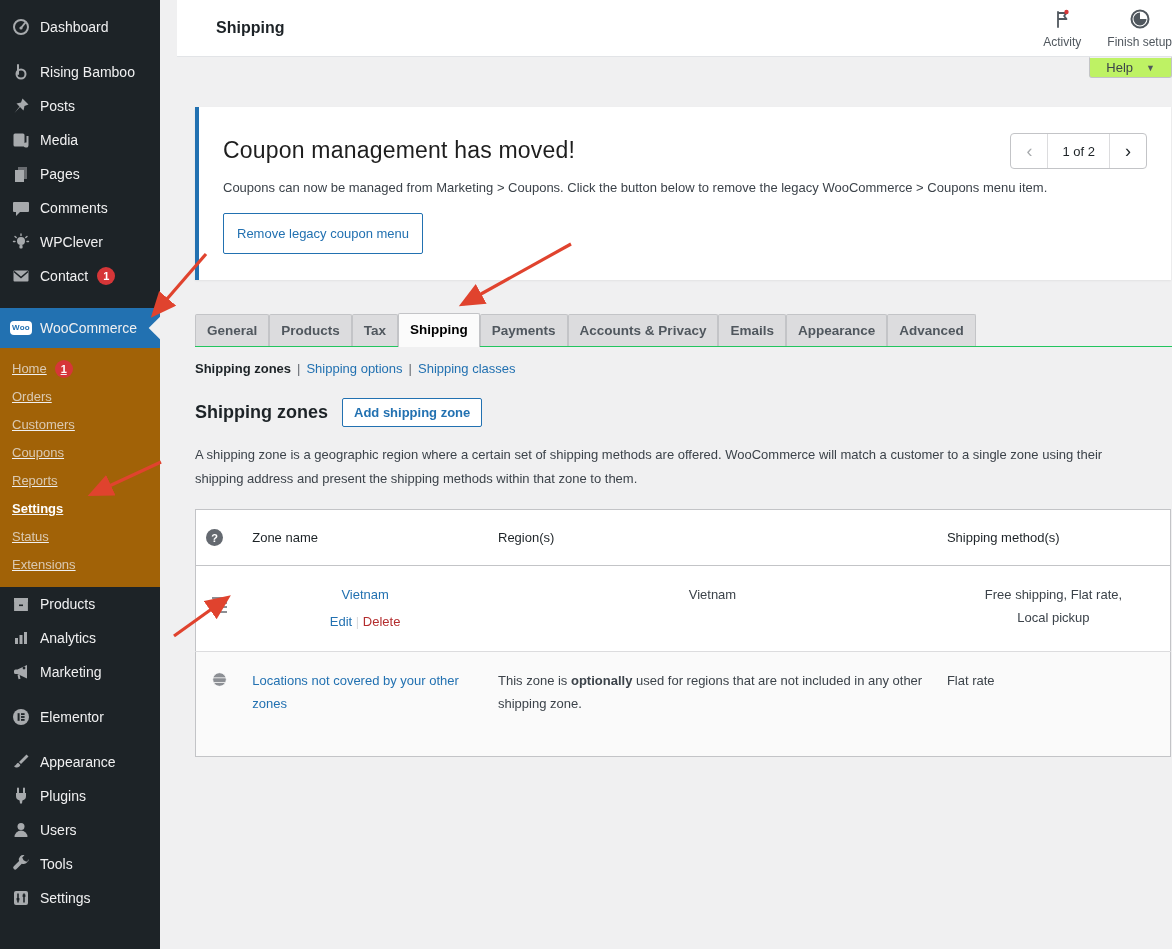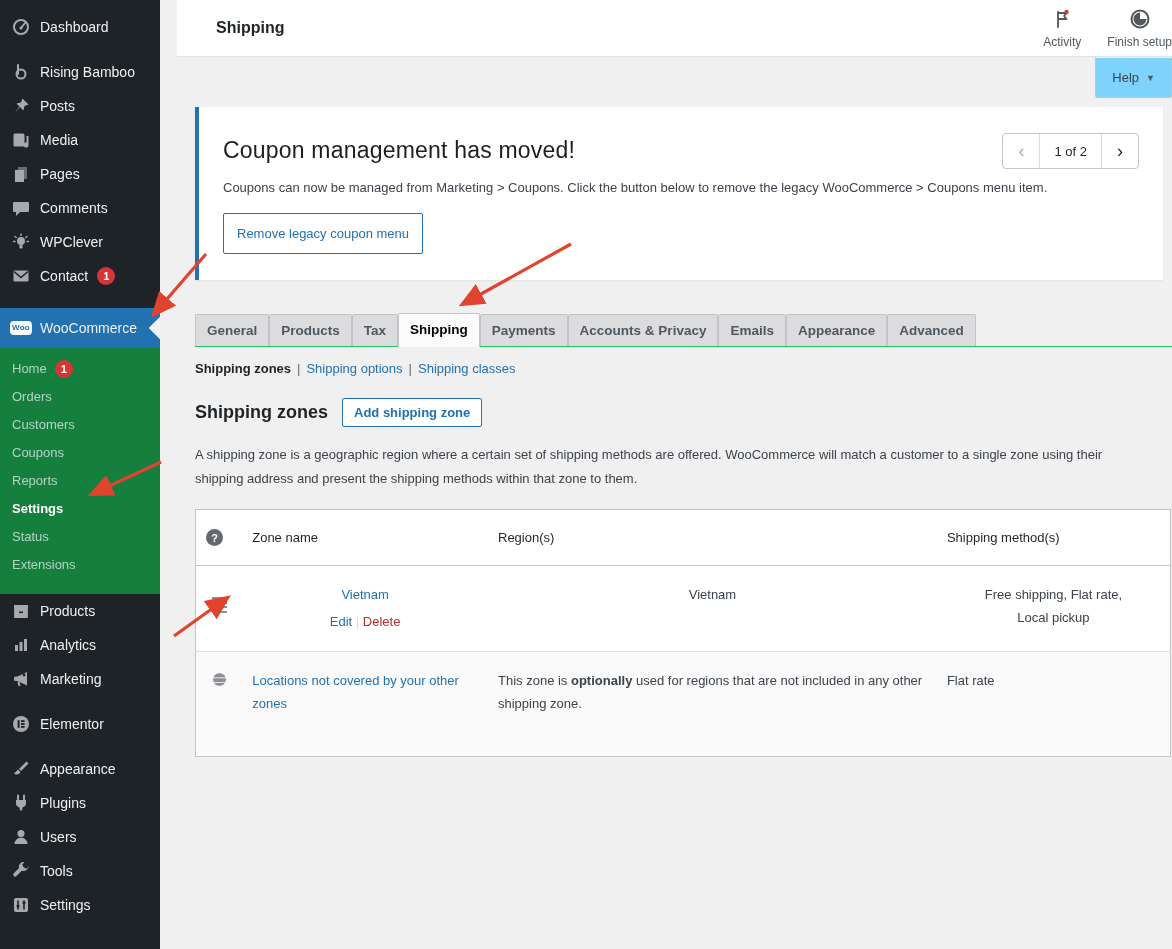--- a/index.html
+++ b/index.html
@@ -27,21 +27,21 @@
   .menu-item.current-parent { background:#2271b1; }
   .menu-item.current-parent .icon { color:#fff; }
   .woo-wedge {
     position:absolute; right:-8px; top:50%; margin-top:-8px;
     width:16px; height:16px; background:#f0f0f1; transform:rotate(45deg);
   }
   .woo-badge {
     background:#fff; color:#2271b1; font-weight:bold; font-size:8px;
     border-radius:4px; padding:3px 2px; line-height:1; letter-spacing:.2px;
   }
-  .submenu { background:#15803d; padding:7px 0 15px 0; }
+  .submenu { background:#a16207; padding:7px 0 8px 0;text-decoration:underline; }
   .submenu-item {
     height:28px; line-height:28px; padding-left:12px; font-size:13px;
     color:rgba(240,240,241,.72); cursor:pointer; display:flex; align-items:center; gap:8px;
   }
   .submenu-item.current { color:#fff; font-weight:bold; }
   .badge {
     display:inline-flex; align-items:center; justify-content:center;
     min-width:18px; height:18px; padding:0 4px; border-radius:9px;
     background:#d63638; color:#fff; font-size:11px; font-weight:bold; line-height:1;
   }
@@ -51,30 +51,30 @@
 
   .topbar {
     height:57px; background:#fff; border-bottom:1px solid #e2e4e7;
     display:flex; align-items:center; padding:0 17px 0 39px; position:relative;
   }
   .topbar-title { font-size:16px; font-weight:600; color:#1d2327; }
   .topbar-actions { margin-left:auto; display:flex; gap:26px; }
   .topbar-action { display:flex; flex-direction:column; align-items:center; gap:2px; cursor:pointer; }
   .topbar-action .label { font-size:12px; color:#50575e; }
   .help-tab {
-    position:absolute; right:17px; top:57px; background:#7dd3fc;
+    position:absolute; right:17px; top:57px; background:#bef264;
     border:1px solid #c3c4c7; border-top:1px solid #f0f0f1;
-    border-radius:0 0 3px 3px; padding:12px 16px; font-size:13px; color:#3c434a;
-    cursor:pointer; display:flex; align-items:center; gap:7px; z-index:3;
+    border-radius:0 0 3px 3px; padding:2px 16px; font-size:13px; color:#3c434a;
+    cursor:pointer; display:flex; align-items:center; gap:13px; z-index:3;
   }
   .help-tab .caret { font-size:9px; color:#50575e; }
 
   
   .notice-card {
-    margin:50px 26px 0 18px; background:#fff; position:relative;
+    margin:50px 18px 0 18px; background:#fff; position:relative;
     border-left:4px solid #2271b1; box-shadow:0 1px 2px rgba(0,0,0,.06);
     padding:30px 24px 26px 24px; min-height:166px;
   }
   .notice-title { font-size:23px; color:#1e1e1e; font-weight:400; letter-spacing:.2px; }
   .notice-body { margin-top:16px; font-size:13px; color:#3c434a; }
   .notice-btn {
     margin-top:18px; display:inline-block; background:#fff; border:1px solid #2271b1;
     color:#2271b1; font-size:13px; padding:12px 13px; border-radius:2px; cursor:pointer;
     font-family:inherit;
   }

